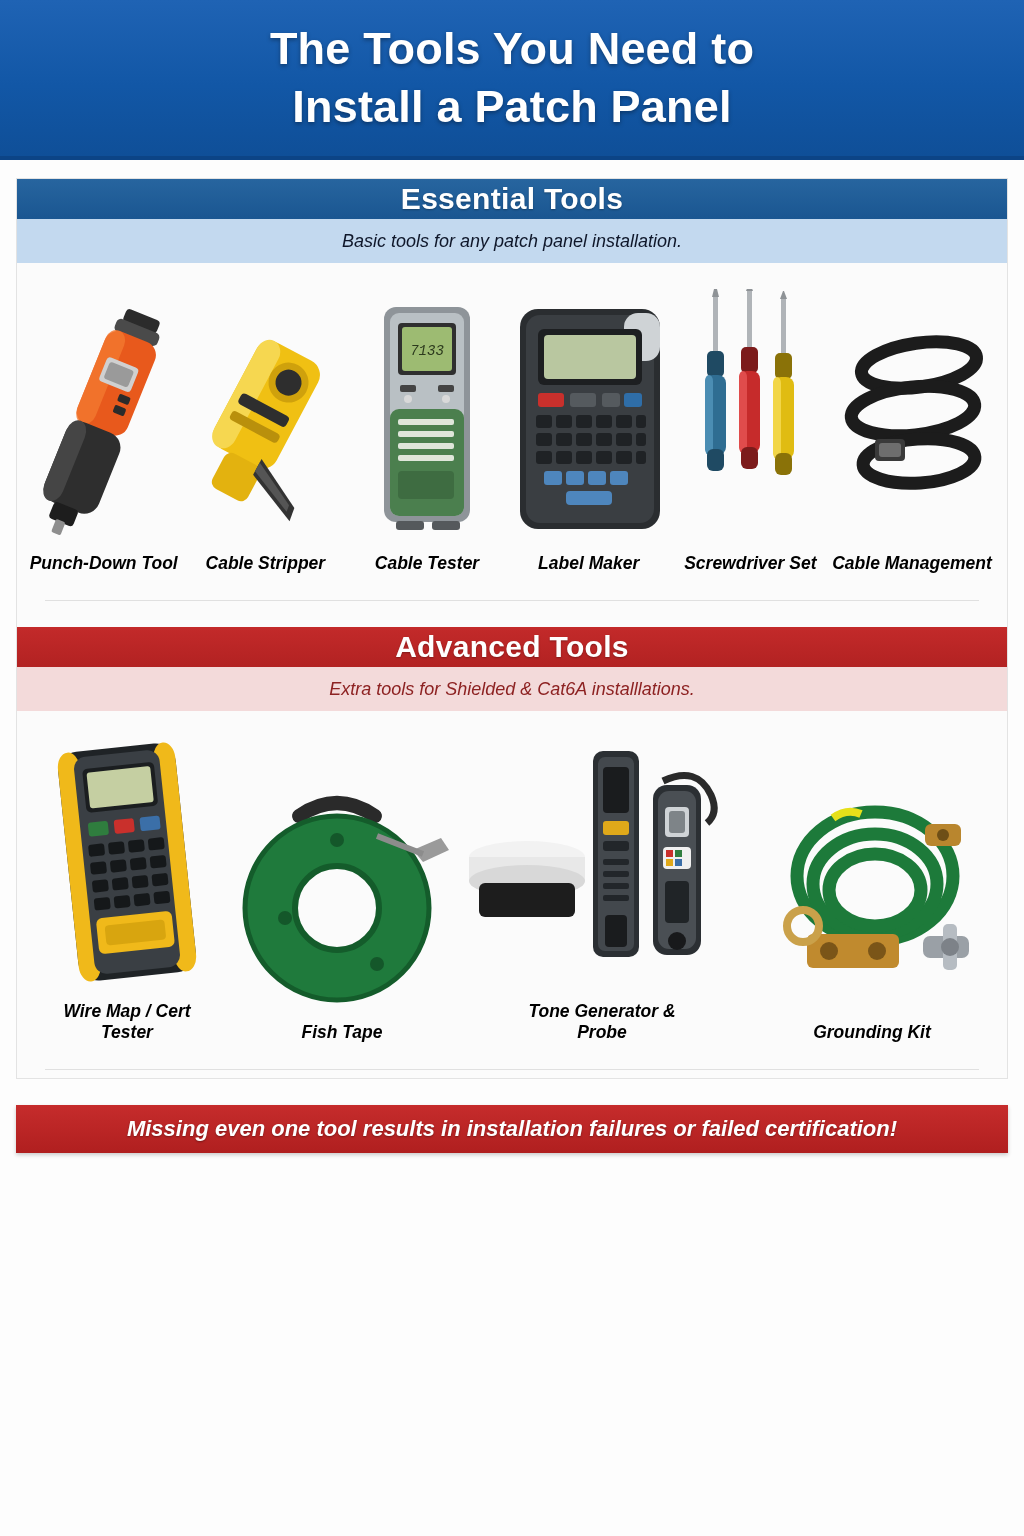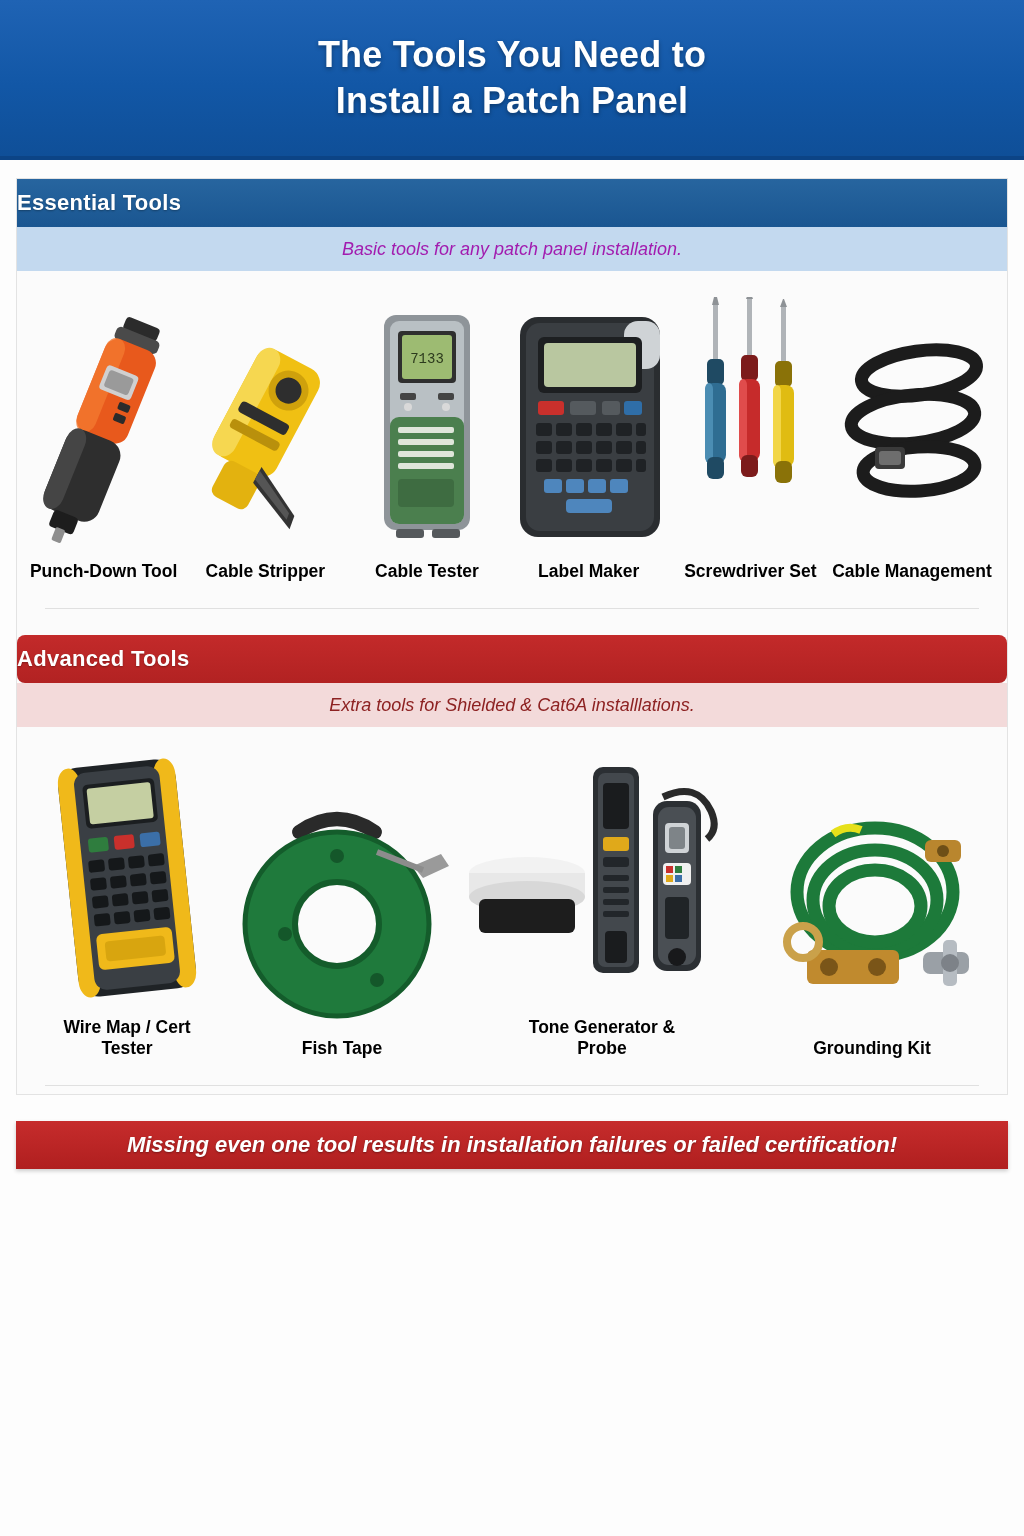--- a/index.html
+++ b/index.html
@@ -24,68 +24,67 @@
     background: linear-gradient(180deg, #1f63b4 0%, #1257a6 55%, #0f4f98 100%);
     display: flex;
     flex-direction: column;
     align-items: center;
     justify-content: center;
     border-bottom: 4px solid #0c4486;
     position: relative;
   }
   .header-title {
     color: #ffffff;
-    font-size: 36px;
+    font-size: 45px;
     font-weight: bold;
     line-height: 1.28;
     text-align: center;
     letter-spacing: 0.2px;
     text-shadow: 0 2px 4px rgba(0,0,0,0.35);
     max-width: 900px;
   }
 
   
   .body-frame {
     position: relative;
     margin: 18px 16px 0 16px;
     background: #fbfbfb;
     border: 1px solid #e3e3e3;
     padding-bottom: 8px;
   }
 
   
   .section-bar {
-    height: 48px;
+    height: 40px;
     display: flex;
     align-items: center;
-    justify-content: flex-start;
+    justify-content: center;
     color: #ffffff;
-    font-size: 22px;
+    font-size: 30px;
     font-weight: bold;
     letter-spacing: 0.3px;
     text-shadow: 0 1px 2px rgba(0,0,0,0.3);
   }
   .section-bar.blue {
     background: linear-gradient(180deg, #27659f 0%, #1a5691 100%);
   }
   .section-bar.red {
     background: linear-gradient(180deg, #c32a2a 0%, #b22222 100%);
-    border-radius: 8px;
   }
   .section-sub {
     height: 44px;
     display: flex;
     align-items: center;
     justify-content: center;
     font-size: 18px;
     font-style: italic;
   }
   .section-sub.blue {
     background: #c3d9ef;
-    color: #a21caf;
+    color: #0f172a;
     justify-content: center;
   }
   .section-sub.red {
     background: #f3dada;
     color: #8d2222;
   }
 
   
   .tools-row {
     display: flex;
@@ -93,20 +92,21 @@
     justify-content: space-around;
     padding: 26px 10px 0 10px;
     min-height: 270px;
   }
   .tool {
     flex: 1;
     display: flex;
     flex-direction: column;
     align-items: center;
     justify-content: space-between;
+    font-style: italic;
   }
   .tool-art {
     height: 250px;
     display: flex;
     align-items: flex-end;
     justify-content: center;
   }
   .tool-label {
     margin-top: 14px;
     font-size: 17.5px;

